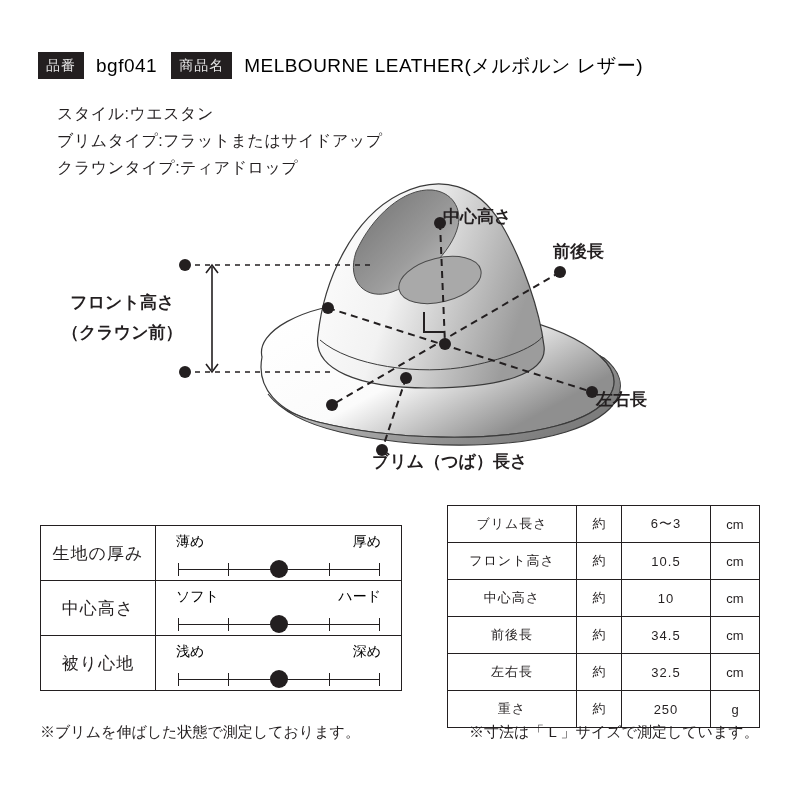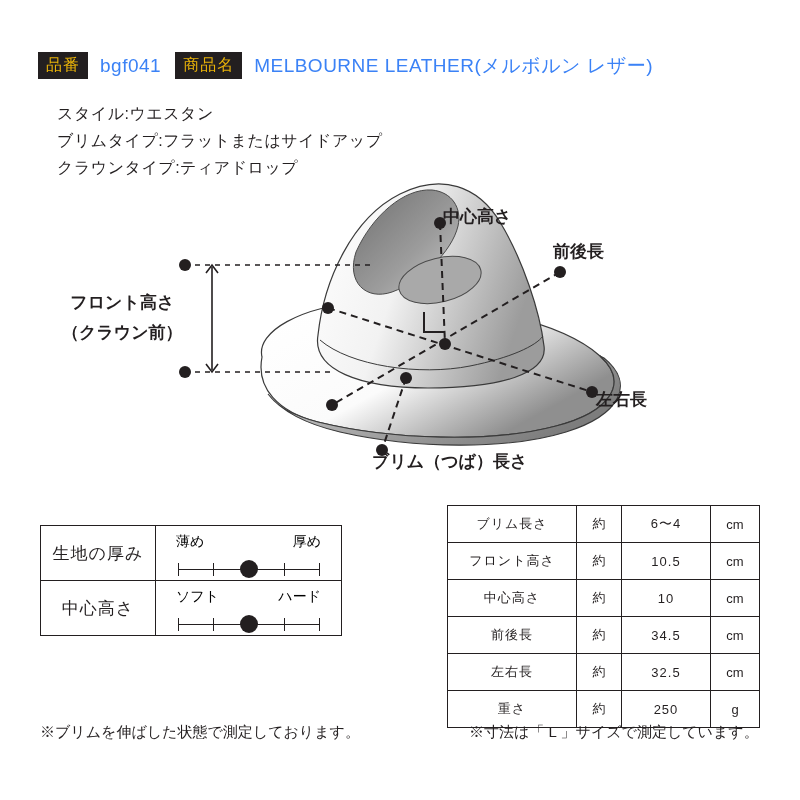--- a/index.html
+++ b/index.html
@@ -25,30 +25,30 @@
   .header {
     position: absolute;
     left: 38px;
     top: 52px;
     display: flex;
     align-items: stretch;
     height: 27px;
   }
   .tag {
     background: #231f20;
-    color: #eab308;
-    font-size: 16px;
+    color: #e5e5e5;
+    font-size: 14px;
     letter-spacing: 1px;
     display: flex;
     align-items: center;
     padding: 0 8px;
     white-space: nowrap;
   }
   .tag-value {
-    color: #3b82f6;
+    color: #000000;
     font-size: 19px;
     display: flex;
     align-items: center;
     padding: 0 14px 0 12px;
     white-space: nowrap;
     letter-spacing: 0.5px;
   }
 
   
   .specs {
@@ -87,21 +87,21 @@
     left: 62px; top: 128px;
     text-align: center;
     line-height: 30px;
   }
 
   
   .slider-table {
     position: absolute;
     left: 40px;
     top: 525px;
-    width: 302px;
+    width: 362px;
     border: 1px solid #231f20;
     border-collapse: collapse;
   }
   .slider-table td {
     border: 1px solid #231f20;
     height: 52px;
     vertical-align: middle;
   }
   .slider-label {
     width: 112px;
@@ -325,29 +325,47 @@
           <div class="axis"></div>
           <div class="tick" style="left:0%"></div>
           <div class="tick" style="left:25%"></div>
           <div class="tick" style="left:50%"></div>
           <div class="tick" style="left:75%"></div>
           <div class="tick" style="left:100%"></div>
           <div class="dot" style="left:50%"></div>
         </div>
       </td>
     </tr>
+    <tr>
+      <td class="slider-label">被り心地</td>
+      <td class="slider-cell">
+        <div class="slider-ends">
+          <span>浅め</span>
+          <span>深め</span>
+        </div>
+        <div class="scale">
+          <div class="axis"></div>
+          <div class="tick" style="left:0%"></div>
+          <div class="tick" style="left:25%"></div>
+          <div class="tick" style="left:50%"></div>
+          <div class="tick" style="left:75%"></div>
+          <div class="tick" style="left:100%"></div>
+          <div class="dot" style="left:50%"></div>
+        </div>
+      </td>
+    </tr>
   </tbody>
     </table>
 
   <table class="meas-table">
     <tbody>
         <tr>
       <td class="m-name">ブリム長さ</td>
       <td class="m-approx">約</td>
-      <td class="m-value">6〜4</td>
+      <td class="m-value">6〜3</td>
       <td class="m-unit">cm</td>
     </tr>
     <tr>
       <td class="m-name">フロント高さ</td>
       <td class="m-approx">約</td>
       <td class="m-value">10.5</td>
       <td class="m-unit">cm</td>
     </tr>
     <tr>
       <td class="m-name">中心高さ</td>

